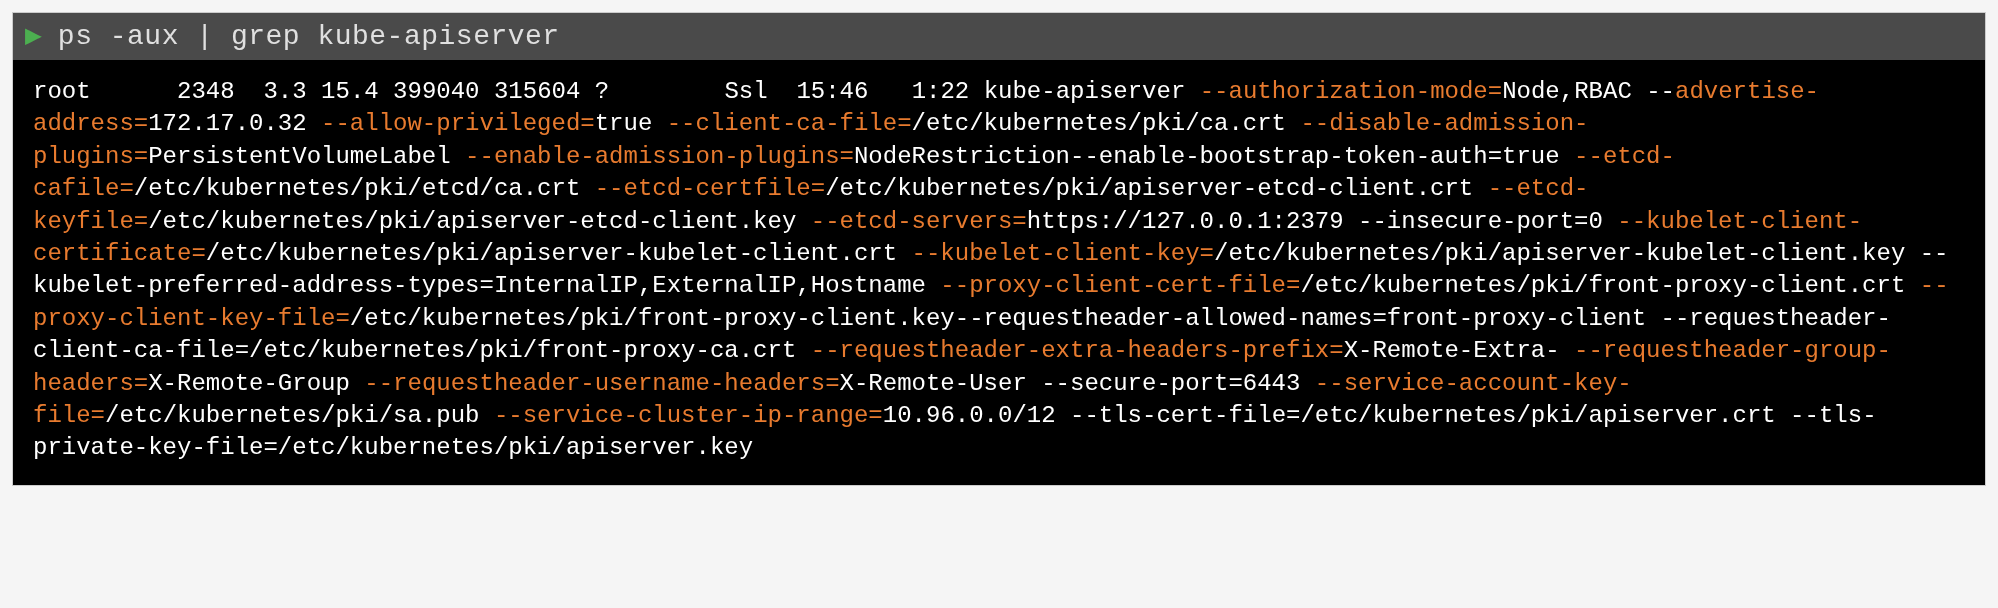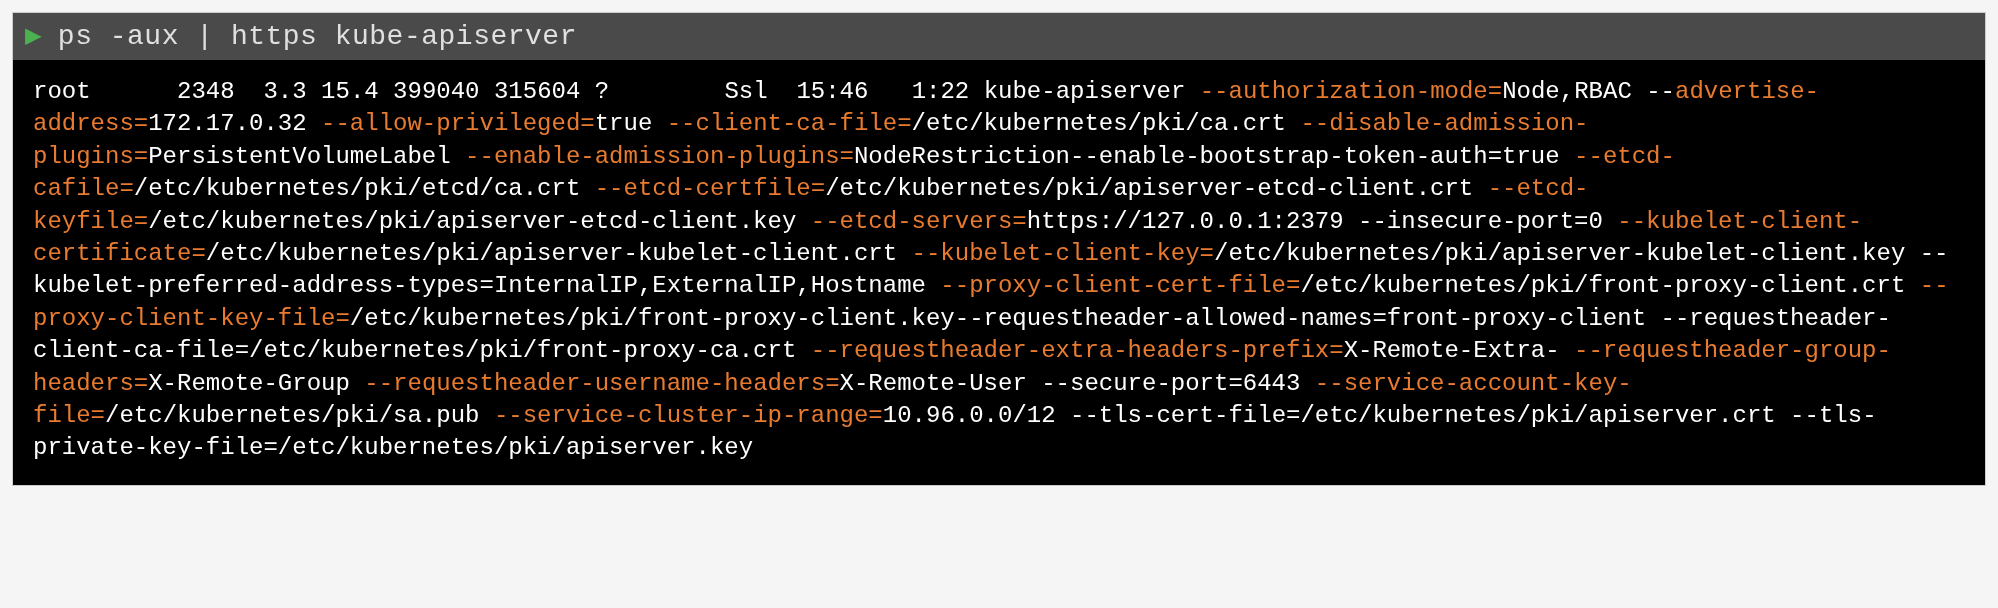--- a/index.html
+++ b/index.html
@@ -53,18 +53,18 @@
     .wt {
       color: #fff;
     }
   </style>
 </head>
 <body>
 
 <div class="terminal">
   <div class="terminal-header">
     <span class="prompt-arrow">▶</span>
-    <span class="command">ps -aux | https kube-apiserver</span>
+    <span class="command">ps -aux | grep kube-apiserver</span>
   </div>
   <div class="terminal-body">
     <pre><span class="wt">root</span><span class="wt">      </span><span class="wt">2348</span><span class="wt">  </span><span class="wt">3.3</span><span class="wt"> </span><span class="wt">15.4</span><span class="wt"> </span><span class="wt">399040</span><span class="wt"> </span><span class="wt">315604</span><span class="wt"> </span><span class="wt">?</span><span class="wt">        </span><span class="wt">Ssl</span><span class="wt">  </span><span class="wt">15:46</span><span class="wt">   </span><span class="wt">1:22</span><span class="wt"> </span><span class="wt">kube-apiserver</span><span class="wt"> </span><span class="hl">--authorization-mode=</span><span class="wt">Node,RBAC --</span><span class="hl">advertise-address=</span><span class="wt">172.17.0.32 </span><span class="hl">--allow-privileged=</span><span class="wt">true </span><span class="hl">--client-ca-file=</span><span class="wt">/etc/kubernetes/pki/ca.crt </span><span class="hl">--disable-admission-plugins=</span><span class="wt">PersistentVolumeLabel </span><span class="hl">--enable-admission-plugins=</span><span class="wt">NodeRestriction--enable-bootstrap-token-auth=true </span><span class="hl">--etcd-cafile=</span><span class="wt">/etc/kubernetes/pki/etcd/ca.crt </span><span class="hl">--etcd-certfile=</span><span class="wt">/etc/kubernetes/pki/apiserver-etcd-client.crt </span><span class="hl">--etcd-keyfile=</span><span class="wt">/etc/kubernetes/pki/apiserver-etcd-client.key </span><span class="hl">--etcd-servers=</span><span class="wt">https://127.0.0.1:2379 --insecure-port=0 </span><span class="hl">--kubelet-client-certificate=</span><span class="wt">/etc/kubernetes/pki/apiserver-kubelet-client.crt </span><span class="hl">--kubelet-client-key=</span><span class="wt">/etc/kubernetes/pki/apiserver-kubelet-client.key --kubelet-preferred-address-types=InternalIP,ExternalIP,Hostname </span><span class="hl">--proxy-client-cert-file=</span><span class="wt">/etc/kubernetes/pki/front-proxy-client.crt </span><span class="hl">--proxy-client-key-file=</span><span class="wt">/etc/kubernetes/pki/front-proxy-client.key--requestheader-allowed-names=front-proxy-client --requestheader-client-ca-file=/etc/kubernetes/pki/front-proxy-ca.crt </span><span class="hl">--requestheader-extra-headers-prefix=</span><span class="wt">X-Remote-Extra- </span><span class="hl">--requestheader-group-headers=</span><span class="wt">X-Remote-Group </span><span class="hl">--requestheader-username-headers=</span><span class="wt">X-Remote-User --secure-port=6443 </span><span class="hl">--service-account-key-file=</span><span class="wt">/etc/kubernetes/pki/sa.pub </span><span class="hl">--service-cluster-ip-range=</span><span class="wt">10.96.0.0/12 --tls-cert-file=/etc/kubernetes/pki/apiserver.crt --tls-private-key-file=/etc/kubernetes/pki/apiserver.key</span></pre>
   </div>
 </div>
 
 </body></html>

